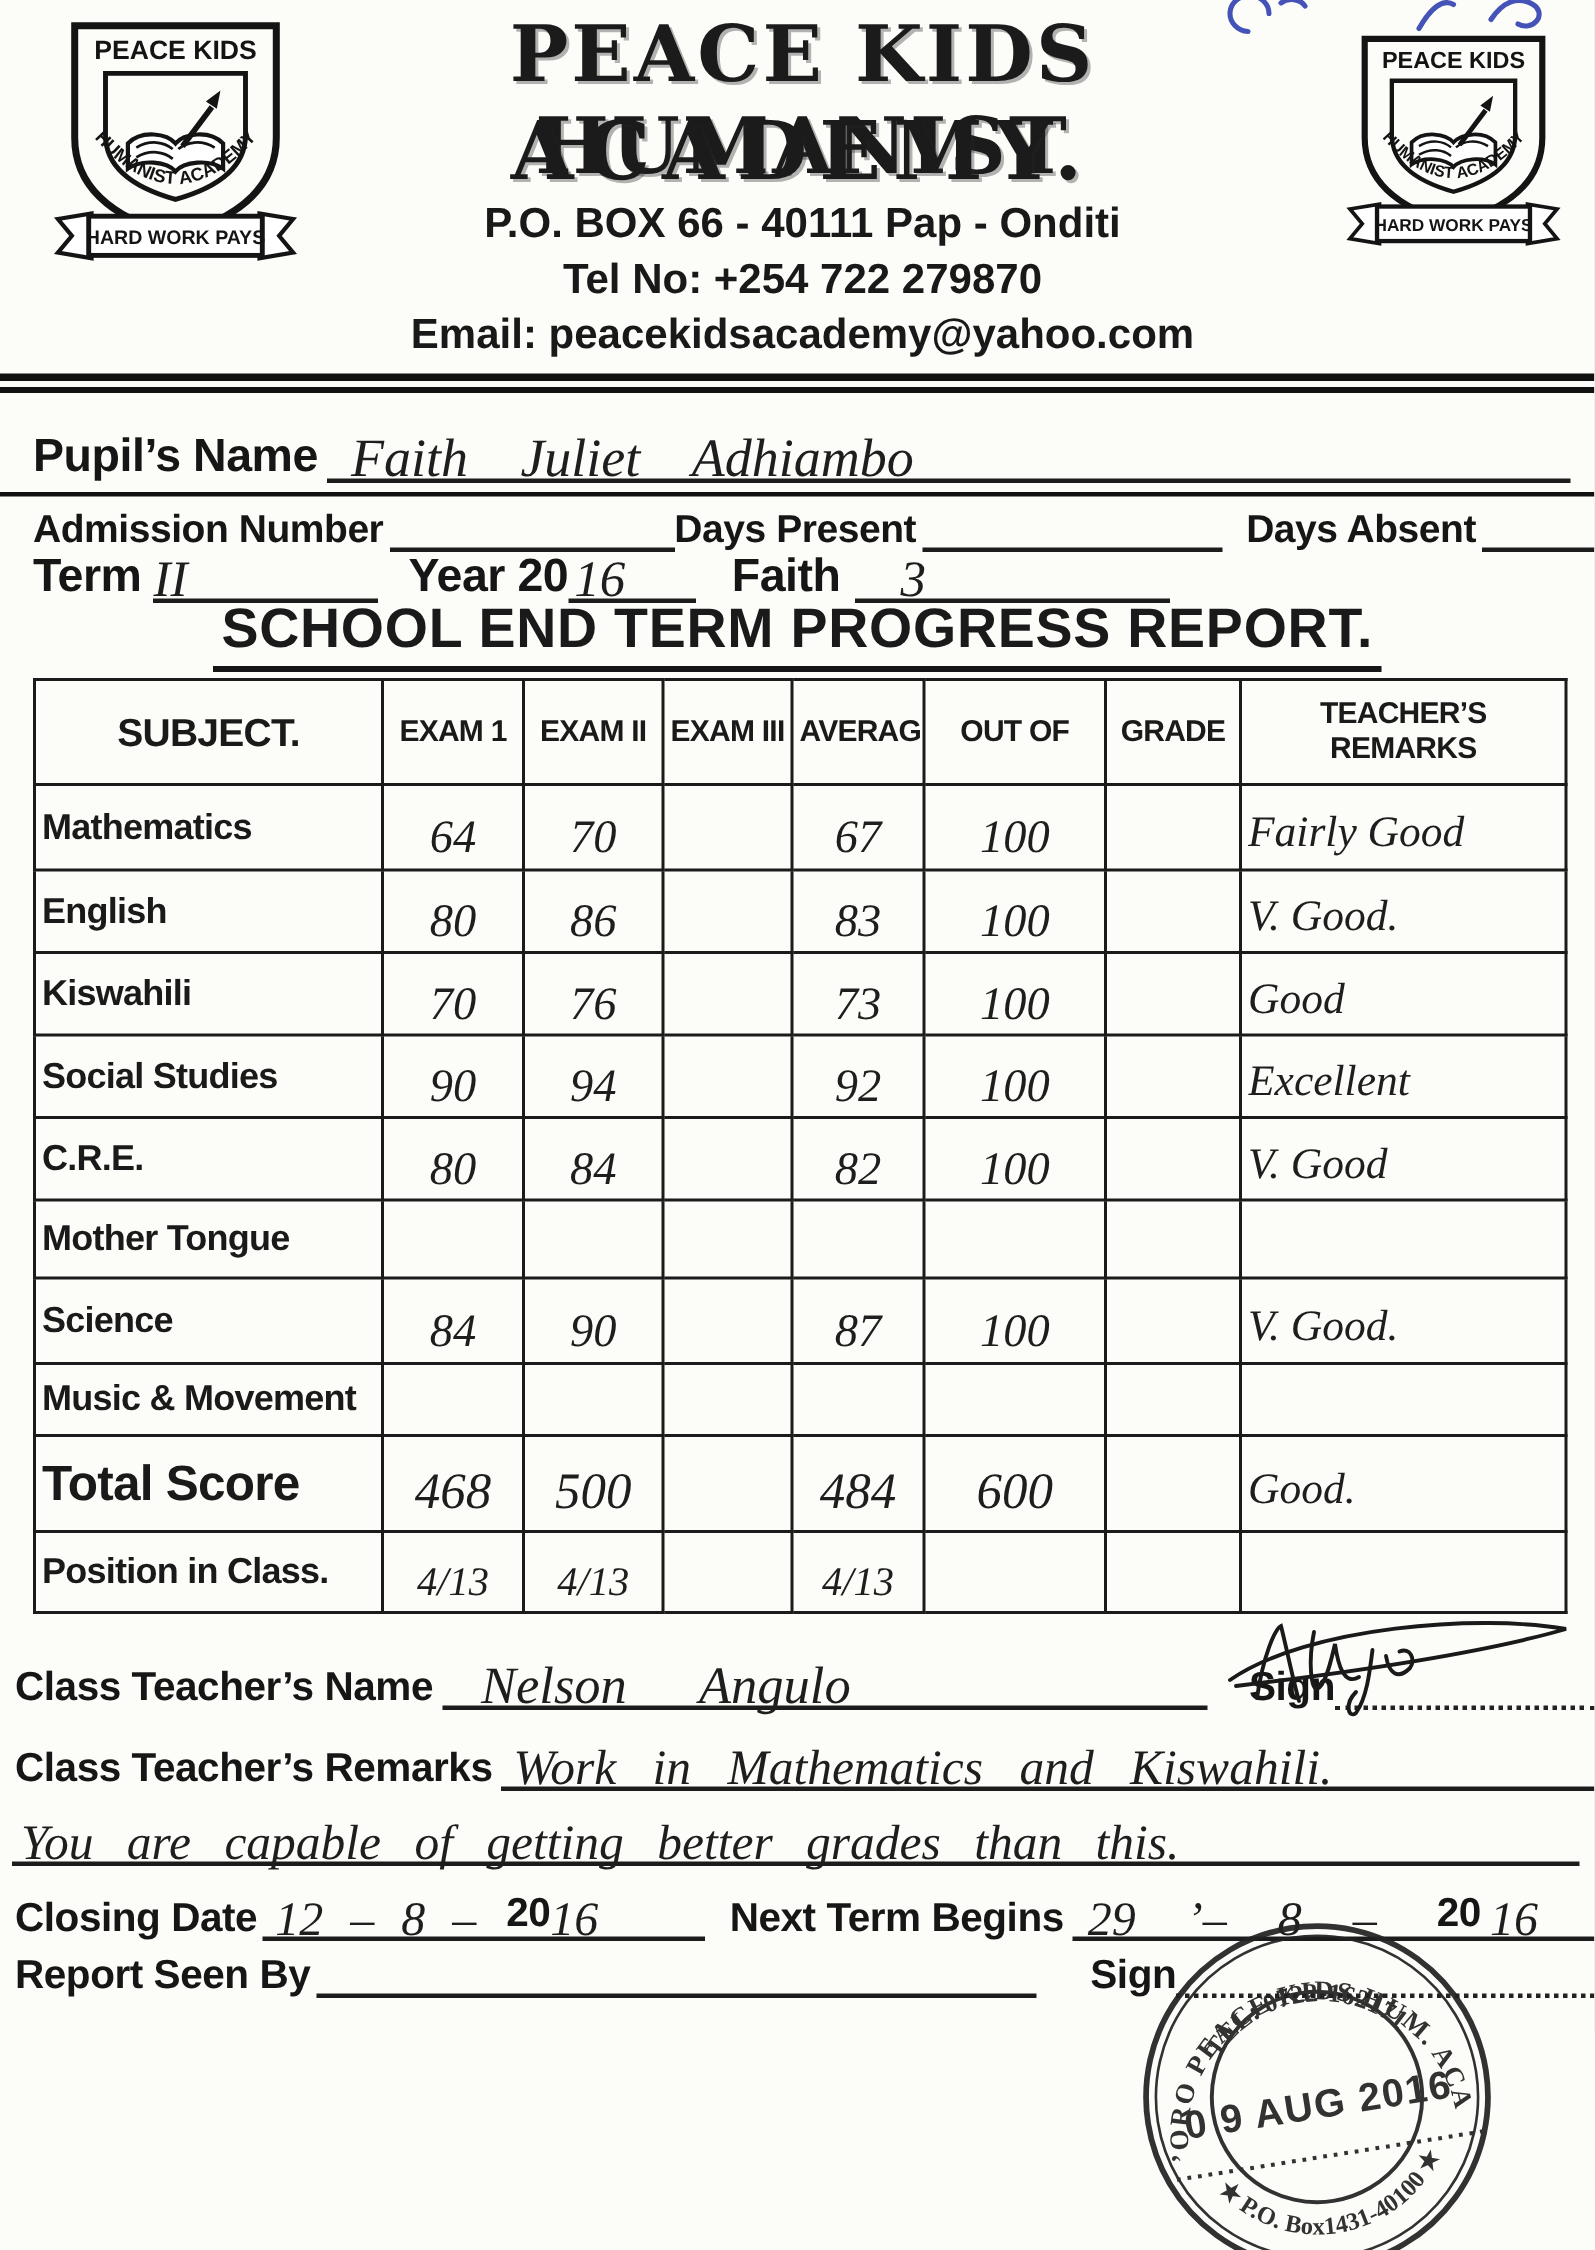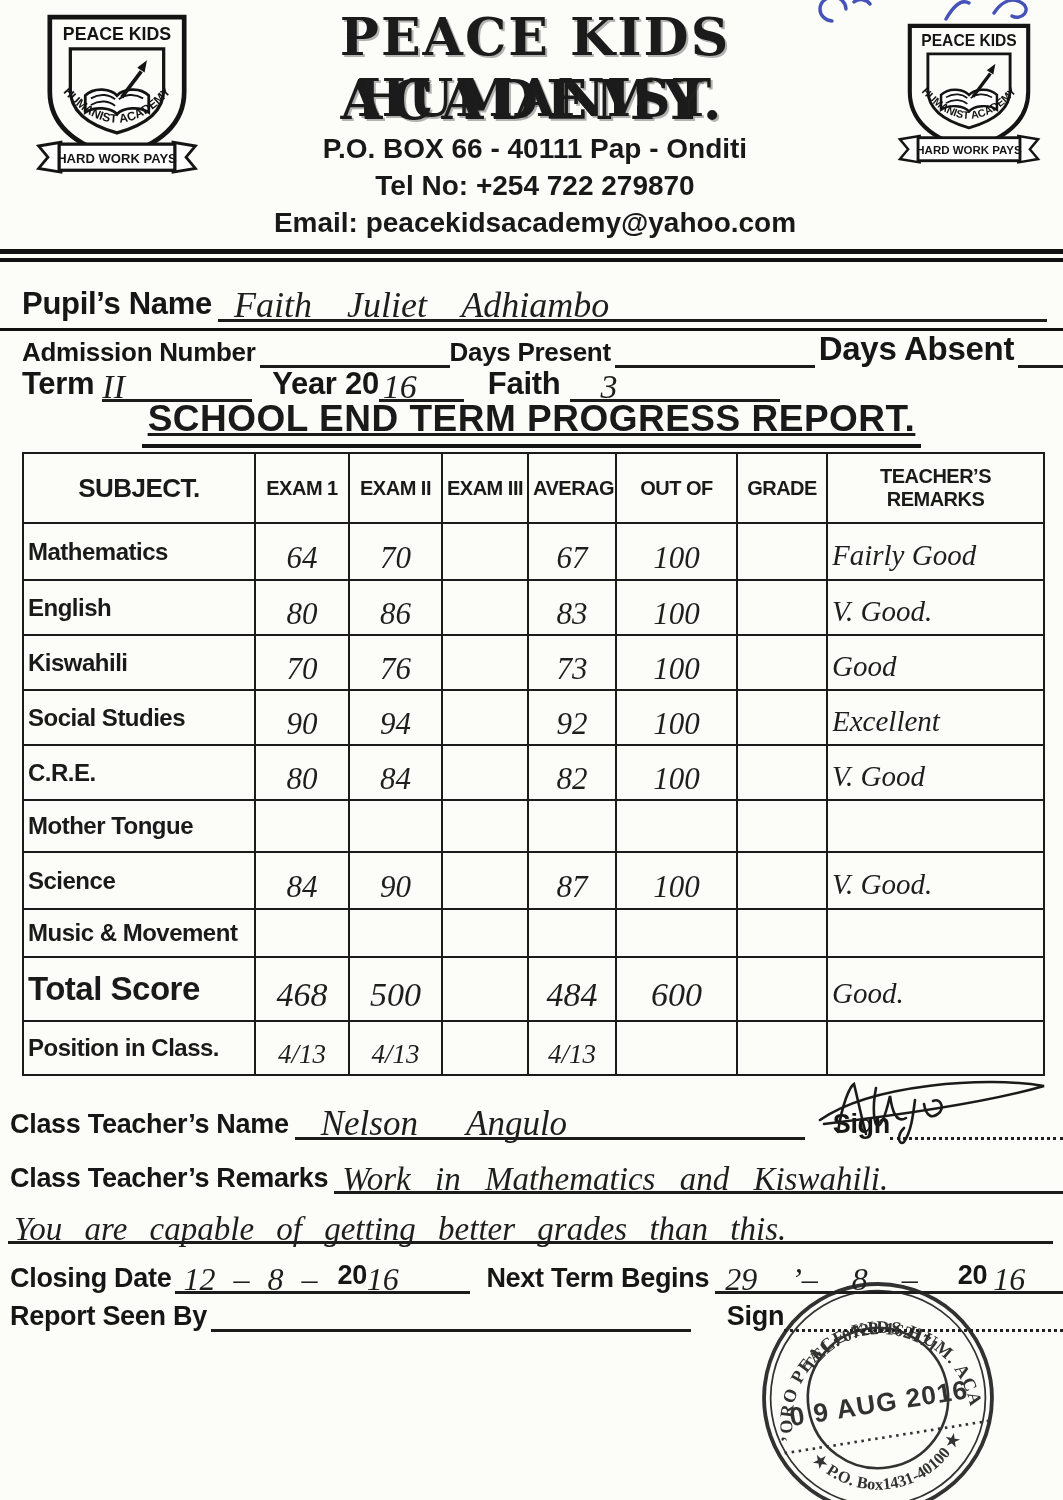--- a/index.html
+++ b/index.html
@@ -19,21 +19,21 @@
   
   .schoolname{position:absolute;left:200px;width:670px;text-align:center;
     font-family:"DejaVu Serif",serif;font-weight:bold;color:#1b1b1b;
     text-shadow:2px 2px 0 rgba(40,40,40,0.35);}
   .name1{top:6px;font-size:52px;letter-spacing:2px;}
   .name2{top:68px;font-size:54px;letter-spacing:8px;}
   .contact{position:absolute;left:200px;width:670px;text-align:center;font-weight:bold;color:#191919;}
   
   .rpt-title{position:absolute;left:0;top:398px;width:100%;text-align:center;}
   .rpt-title span{display:inline-block;font-size:37px;font-weight:bold;letter-spacing:0.5px;
-    border-bottom:4px solid #151515;padding:0 6px 4px 6px;text-decoration:underline;}
+    border-bottom:4px solid #151515;padding:0 6px 4px 6px;}
   
   table.marks{position:absolute;left:22px;top:452px;width:1021px;border-collapse:collapse;table-layout:fixed;}
   table.marks td,table.marks th{border:2.5px solid #1b1b1b;padding:0 4px;overflow:hidden;}
   table.marks th{font-size:20px;font-weight:bold;letter-spacing:-0.5px;}
   td.subj{font-size:24px;font-weight:bold;font-family:"Liberation Sans",sans-serif;padding-left:8px;text-align:left;letter-spacing:-0.5px;}
   td.val{text-align:center;}
   td.val .hw{font-size:31px;display:inline-block;transform:translateY(6px);}
   td.rem{padding-left:14px;text-align:left;border-radius:28px;}
   td.rem .hw{font-size:29px;display:inline-block;transform:translateY(4px);}
   .subj-big{font-size:33px !important;letter-spacing:-1px;}
@@ -120,21 +120,21 @@
       <span class="hw" style="font-size:36px;margin-left:16px;word-spacing:26px">Faith  Juliet   Adhiambo</span>
     </span>
   </div>
   <div class="rule" style="left:0;top:328px;width:1063px;height:3px"></div>
 
   <div class="row" style="left:22px;top:338px;height:30px;width:1041px">
     <span class="lbl" style="font-size:26px">Admission Number</span>
     <span class="fill" style="width:190px;height:30px;margin-left:4px"></span>
     <span class="lbl" style="font-size:26px;margin-left:0">Days Present</span>
     <span class="fill" style="width:200px;height:30px;margin-left:4px"></span>
-    <span class="lbl" style="font-size:33px;margin-left:4px">Days Absent</span>
+    <span class="lbl" style="font-size:26px;margin-left:16px">Days Absent</span>
     <span class="fill" style="flex:1;height:30px;margin-left:4px"></span>
   </div>
 
   <div class="row" style="left:22px;top:360px;height:42px;width:940px">
     <span class="lbl" style="font-size:31px">Term</span>
     <span class="fill" style="width:150px;height:42px;margin-left:8px;justify-content:flex-start">
       <span class="hw" style="font-size:34px">II</span>
     </span>
     <span class="lbl" style="font-size:31px;margin-left:20px">Year 20</span>
     <span class="fill" style="width:85px;height:42px">

